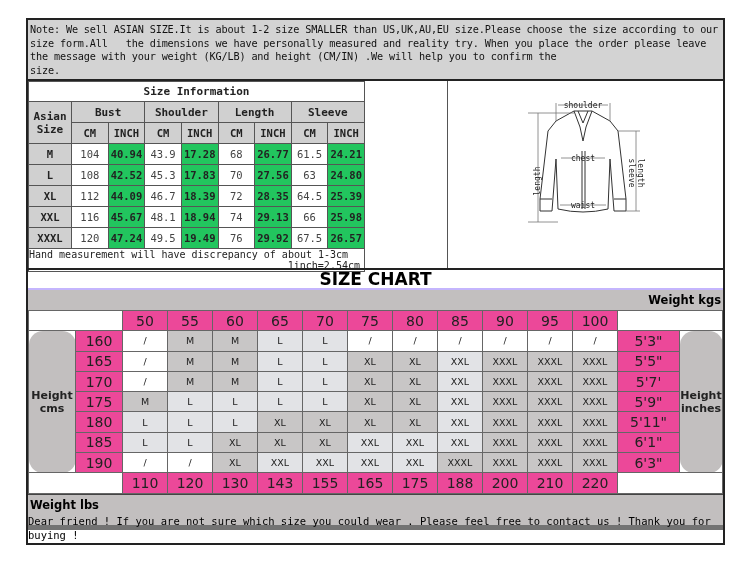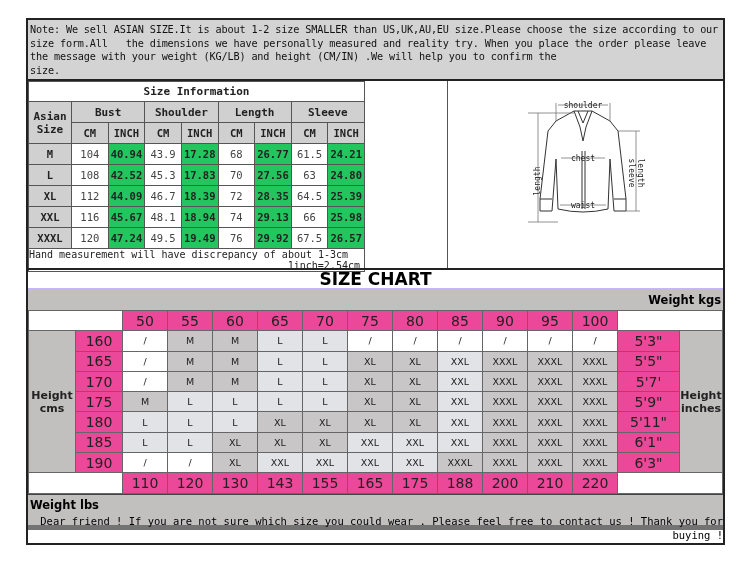--- a/index.html
+++ b/index.html
@@ -21,24 +21,24 @@
   .size-info .foot span.r { float: right; margin-right: 4px; }
   .diagram { position: absolute; left: 419px; top: 61px; width: 276px; height: 187px; border-left: 1px solid #555; box-sizing: border-box; }
   .chart-title { position: absolute; left: 0; top: 248px; width: 695px; height: 22px; border-top: 2px solid #222; border-bottom: 2px solid #c4b5fd; box-sizing: border-box; text-align: center; font-weight: bold; font-size: 17px; line-height: 19px; }
   .wkg { position: absolute; left: 0; top: 270px; width: 695px; height: 32px; background: #c2bfbf; border-bottom: 1px solid #444; text-align: right; font-weight: bold; font-size: 11.5px; line-height: 20px; padding-right: 2px; box-sizing: border-box; }
   .grid { position: absolute; left: 0; top: 290px; width: 695px; }
   .grid table { border-collapse: collapse; table-layout: fixed; width: 695px; }
   .grid td { border: 1px solid #666; text-align: center; font-size: 9.5px; height: 19.3px; padding: 0; color: #222; }
   .grid .w { background: #fff; }
   .grid .d { background: #c8c6c6; }
   .grid .l { background: #e2e3e6; }
-  .grid .side { background: #c2bfbf; font-weight: bold; font-size: 11px; border-right: 1px solid #666; }
+  .grid .side { background: #c2bfbf; font-weight: bold; font-size: 11px; border-right: 1px solid #666; border-radius: 14px; }
   .grid .num { background: #ec4899; font-size: 14px; }
   .wlbs { position: absolute; left: 0; top: 474px; width: 695px; height: 36px; background: #c2bfbf; border-top: 1px solid #444; border-bottom: 5px solid #737373; font-weight: bold; font-size: 11.5px; line-height: 20px; padding-left: 2px; box-sizing: border-box; }
-  .thanks { position: absolute; left: 0; top: 494px; width: 695px; height: 29px; text-align: right; font-size: 10.5px; line-height: 13.5px; padding-top: 1px; box-sizing: border-box; }
+  .thanks { position: absolute; left: 0; top: 494px; width: 695px; height: 29px; text-align: left; font-size: 10.5px; line-height: 13.5px; padding-top: 1px; box-sizing: border-box; }
 </style>
 </head>
 <body>
 
 <div class="frame">
   <div class="note mono">Note: We sell ASIAN SIZE.It is about 1-2 size SMALLER than US,UK,AU,EU size.Please choose the size according to our size form.All   the dimensions we have personally measured and reality try. When you place the order please leave the message with your weight (KG/LB) and height (CM/IN) .We will help you to confirm the
 size.</div>
 
   <div class="size-info mono">
     <table>

